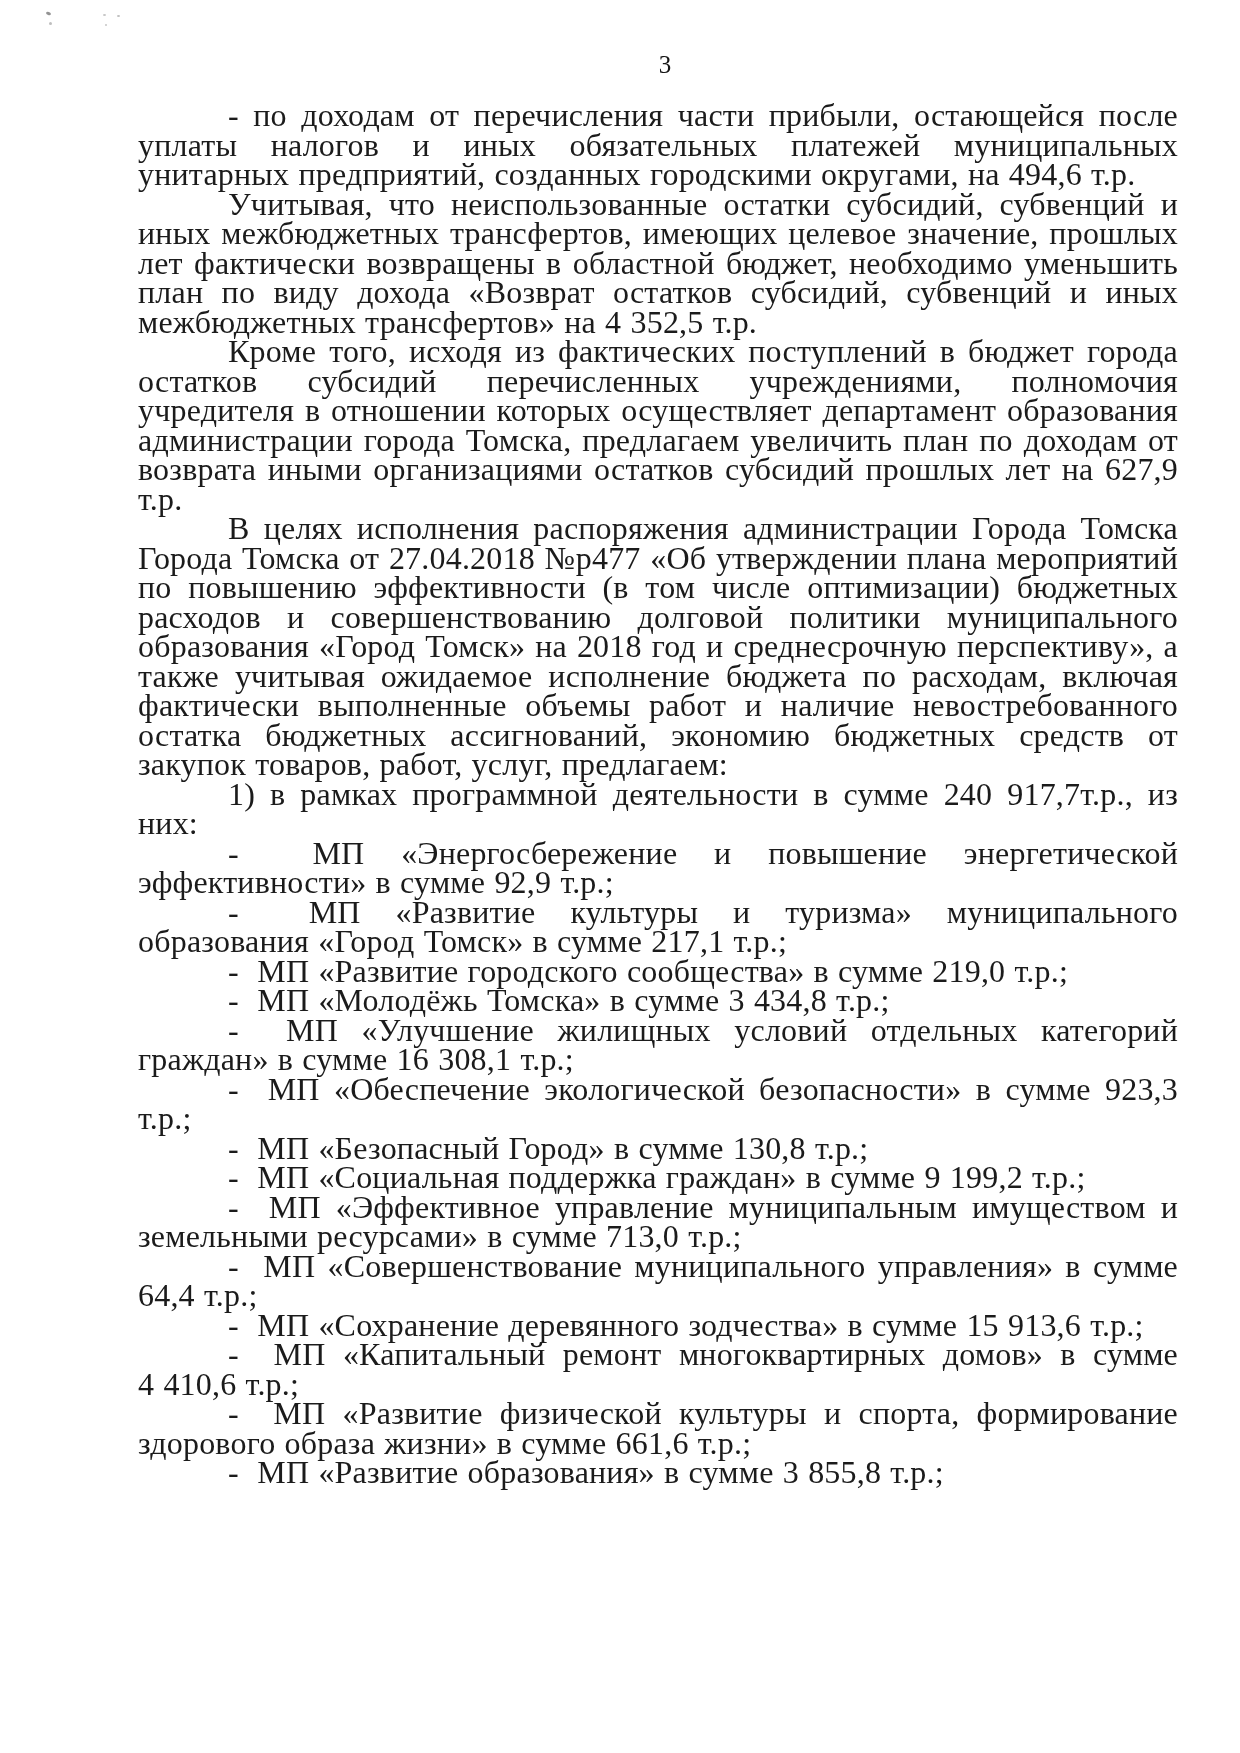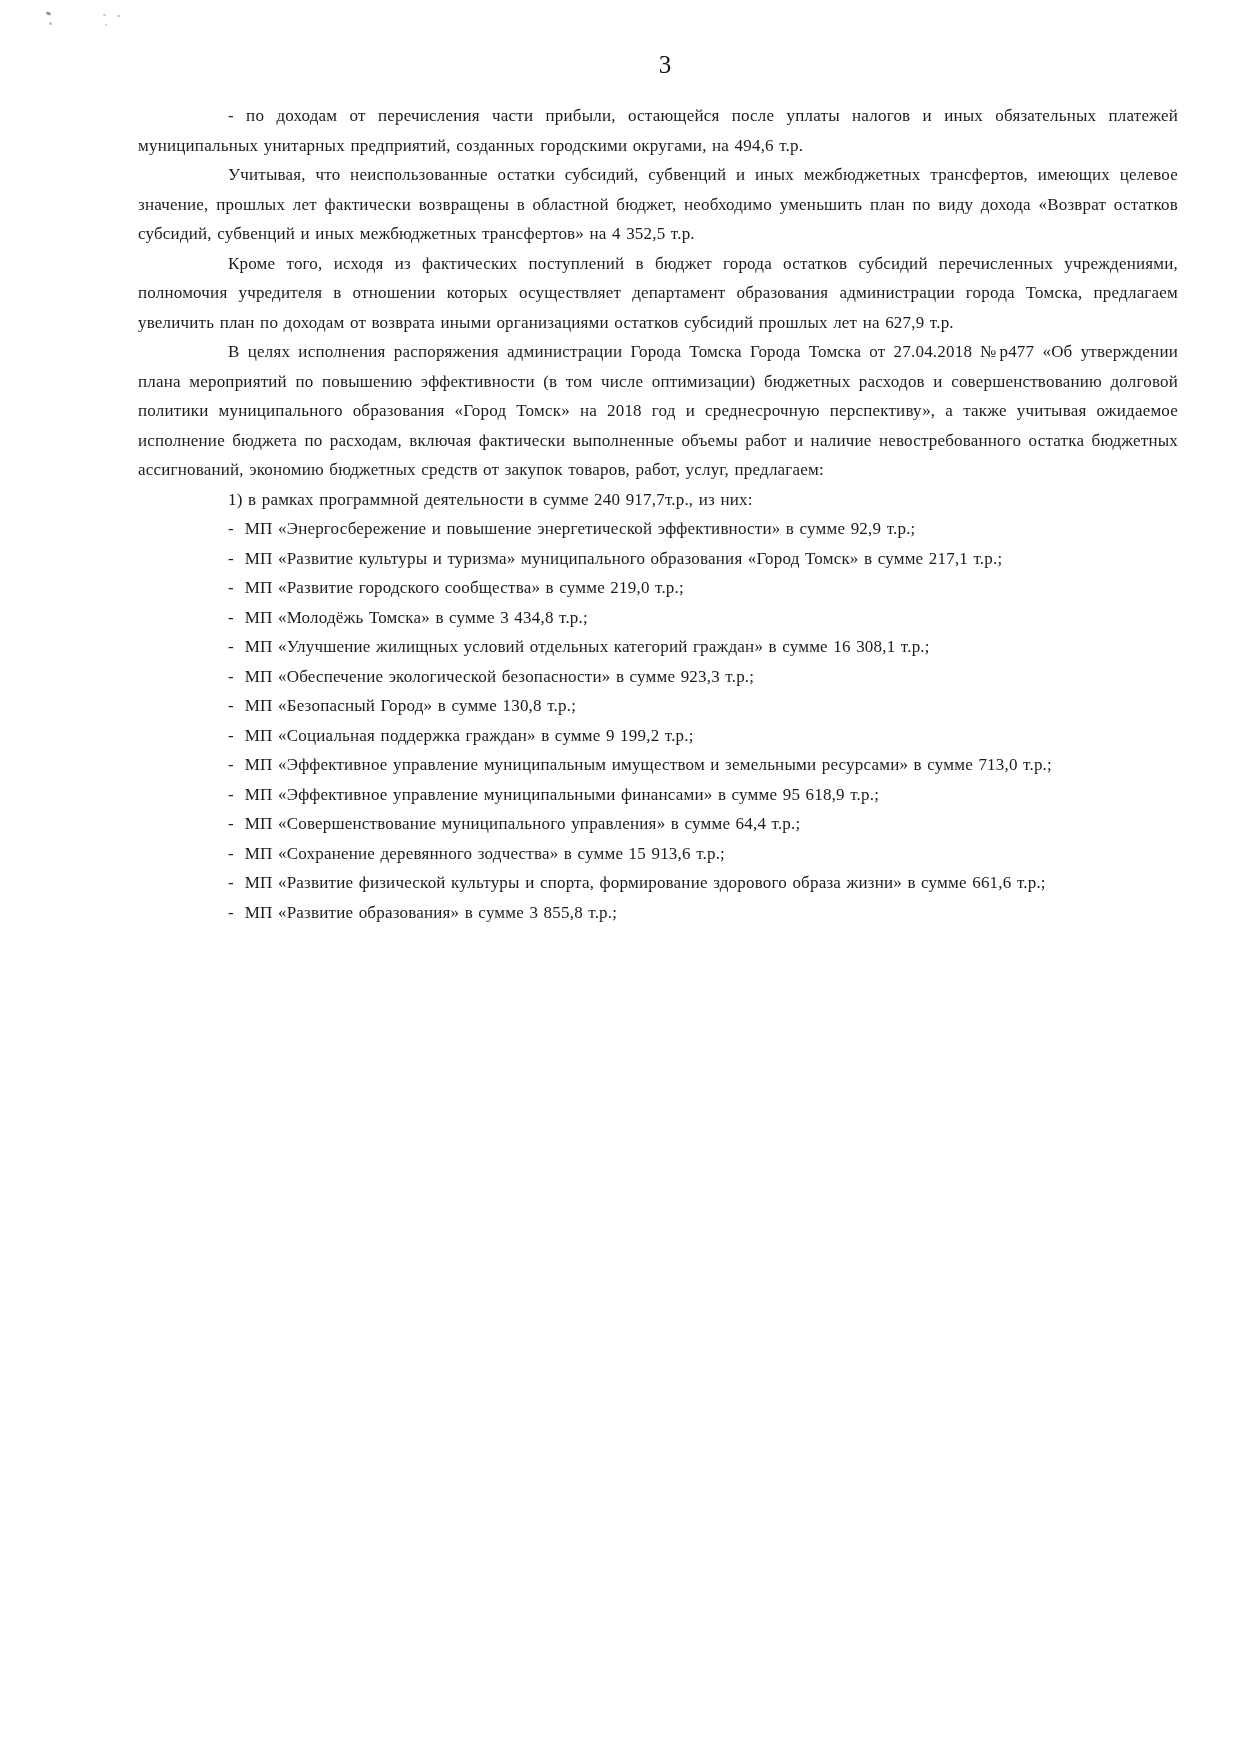--- a/index.html
+++ b/index.html
@@ -24,21 +24,21 @@
     transform: translateX(-50%);
     font-size: 25px;
     line-height: 29px;
     color: #161616;
   }
   .content {
     position: absolute;
     top: 101px;
     left: 138px;
     width: 1040px;
-    font-size: 17px;
+    font-size: 32px;
     line-height: 29.5px;
     letter-spacing: 0.2px;
     text-align: justify;
   }
   .content p {
     margin: 0;
     padding: 0;
     text-indent: 90px;
     word-spacing: 1px;
   }
@@ -75,20 +75,20 @@
     <p>1) в рамках программной деятельности в сумме 240&nbsp;917,7т.р., из них:</p>
     <p>-&nbsp; МП «Энергосбережение и повышение энергетической эффективности» в сумме 92,9 т.р.;</p>
     <p>-&nbsp; МП «Развитие культуры и туризма» муниципального образования «Город Томск» в сумме 217,1 т.р.;</p>
     <p>-&nbsp; МП «Развитие городского сообщества» в сумме 219,0 т.р.;</p>
     <p>-&nbsp; МП «Молодёжь Томска» в сумме 3&nbsp;434,8 т.р.;</p>
     <p>-&nbsp; МП «Улучшение жилищных условий отдельных категорий граждан» в сумме 16&nbsp;308,1 т.р.;</p>
     <p>-&nbsp; МП «Обеспечение экологической безопасности» в сумме 923,3 т.р.;</p>
     <p>-&nbsp; МП «Безопасный Город» в сумме 130,8 т.р.;</p>
     <p>-&nbsp; МП «Социальная поддержка граждан» в сумме 9&nbsp;199,2 т.р.;</p>
     <p>-&nbsp; МП «Эффективное управление муниципальным имуществом и земельными ресурсами» в сумме 713,0 т.р.;</p>
-    <p>-&nbsp; МП «Эффективное управление муниципальными финансами» в сумме 95&nbsp;618,9 т.р.;</p>
     <p>-&nbsp; МП «Совершенствование муниципального управления» в сумме 64,4 т.р.;</p>
     <p>-&nbsp; МП «Сохранение деревянного зодчества» в сумме 15&nbsp;913,6 т.р.;</p>
+    <p>-&nbsp; МП «Капитальный ремонт многоквартирных домов» в сумме 4&nbsp;410,6 т.р.;</p>
     <p>-&nbsp; МП «Развитие физической культуры и спорта, формирование здорового образа жизни» в сумме 661,6 т.р.;</p>
     <p>-&nbsp; МП «Развитие образования» в сумме 3&nbsp;855,8 т.р.;</p>
   </div>
 
 </div>
 
 </body></html>

